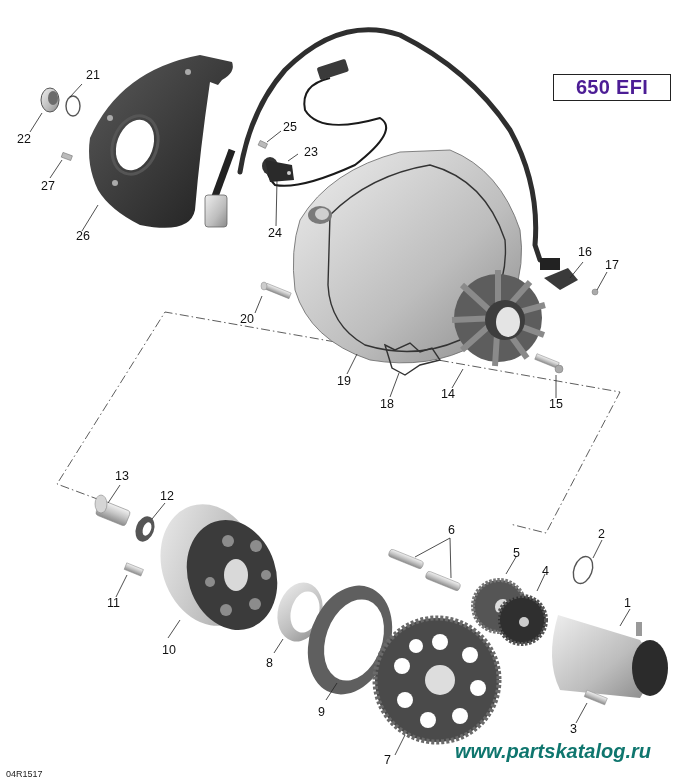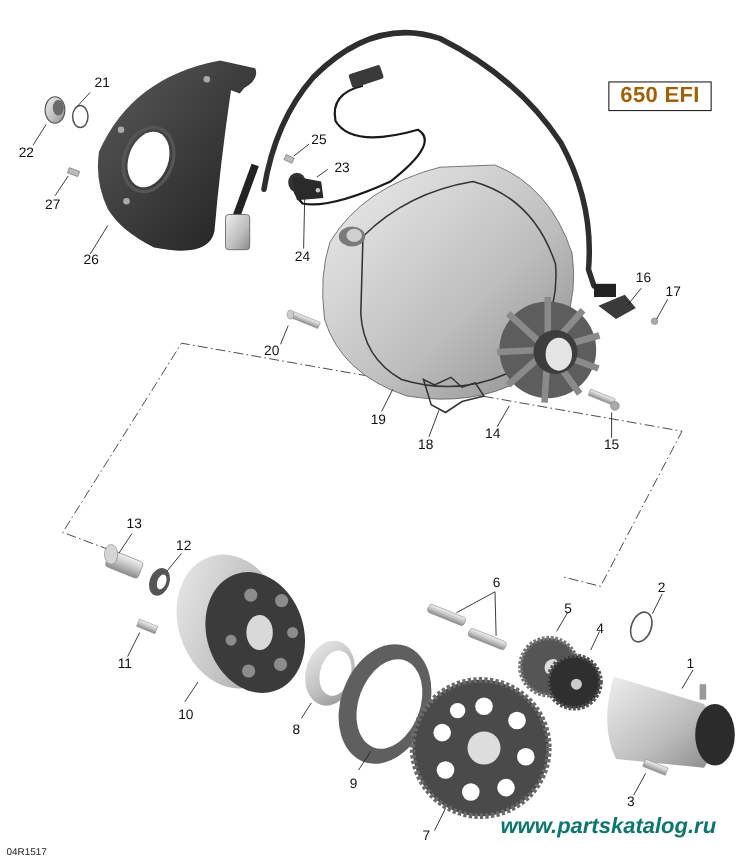--- a/index.html
+++ b/index.html
@@ -2,24 +2,24 @@
 <html><head>
 <meta charset="utf-8">
 <style>
   html, body { margin: 0; padding: 0; background: #ffffff; }
   body { width: 683px; height: 784px; position: relative; overflow: hidden;
          font-family: "Liberation Sans", sans-serif; }
   #diagram { position: absolute; left: 0; top: 0; width: 683px; height: 784px; }
   .callout { font-family: "Liberation Sans", sans-serif; font-size: 12.5px; fill: #111; }
   .leader { stroke: #222; stroke-width: 0.8; fill: none; }
   .dash { stroke: #333; stroke-width: 0.8; fill: none; stroke-dasharray: 9 3 1.5 3; }
-  .model-box { position: absolute; left: 553px; top: 74px; width: 94px; height: 27px;
+  .model-box { position: absolute; left: 553px; top: 74px; width: 118px; height: 27px;
                border: 1.5px solid #222; background: #fff; box-sizing: border-box;
                display: flex; align-items: center; justify-content: center;
-               font-weight: bold; font-size: 20px; color: #a16207; letter-spacing: 0.3px; }
+               font-weight: bold; font-size: 20px; color: #4c1d95; letter-spacing: 0.3px; }
   .ref-code { position: absolute; left: 6px; top: 769px; font-size: 9px; color: #222; }
   .watermark { position: absolute; left: 455px; top: 740px; font-size: 20px; font-weight: bold;
                font-style: italic; color: #0f766e; letter-spacing: 0px; }
 </style>
 </head>
 <body>
 
 <svg id="diagram" viewBox="0 0 683 784" xmlns="http://www.w3.org/2000/svg">
   <defs>
     <linearGradient id="gLight" x1="0" y1="0" x2="1" y2="1">

